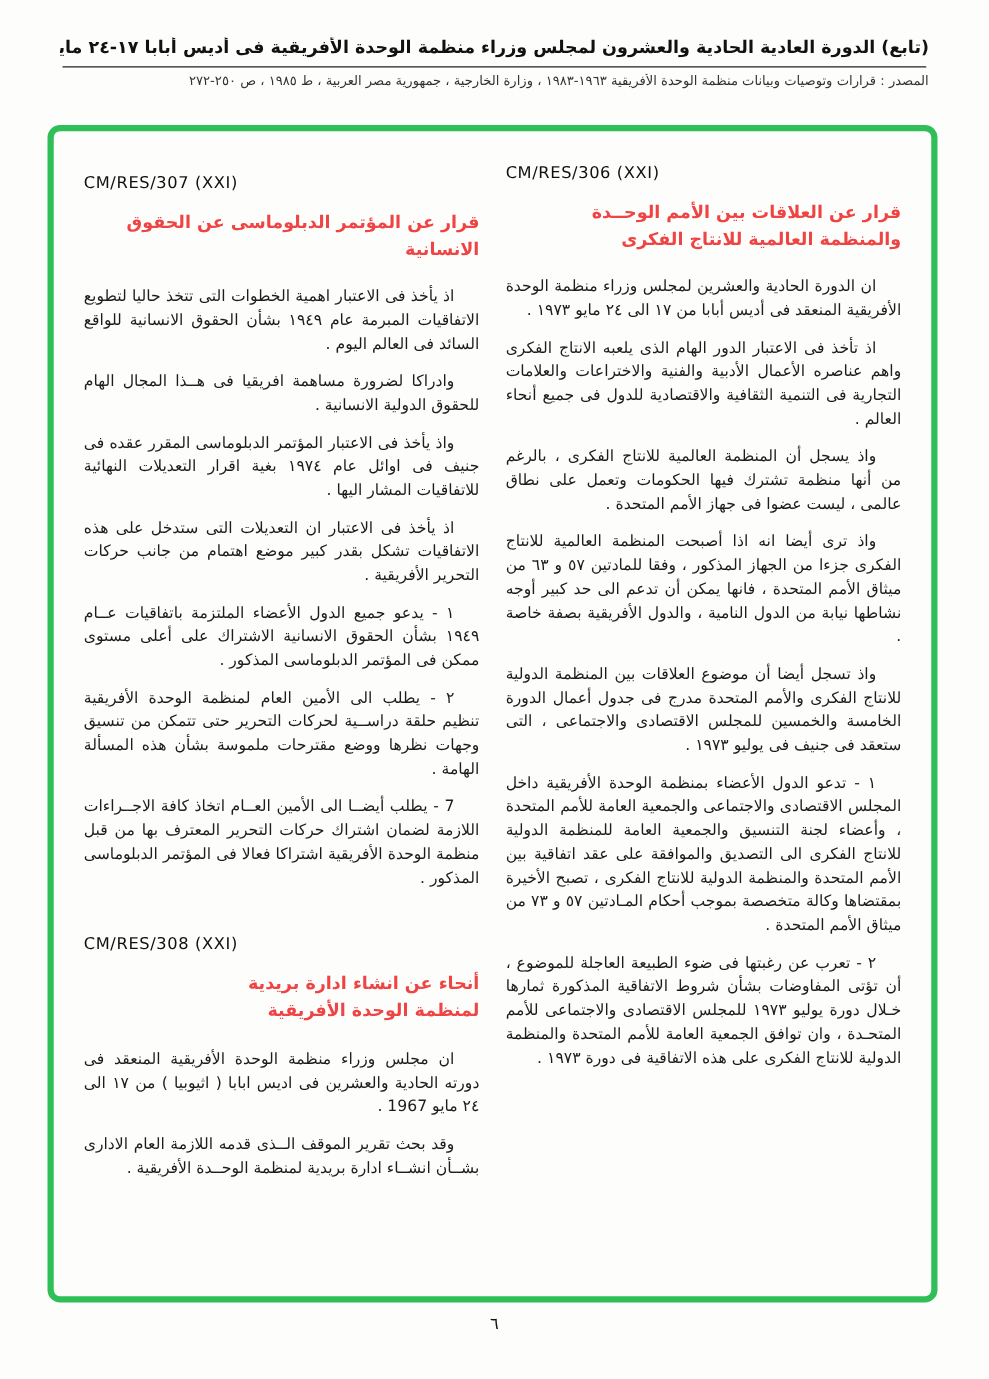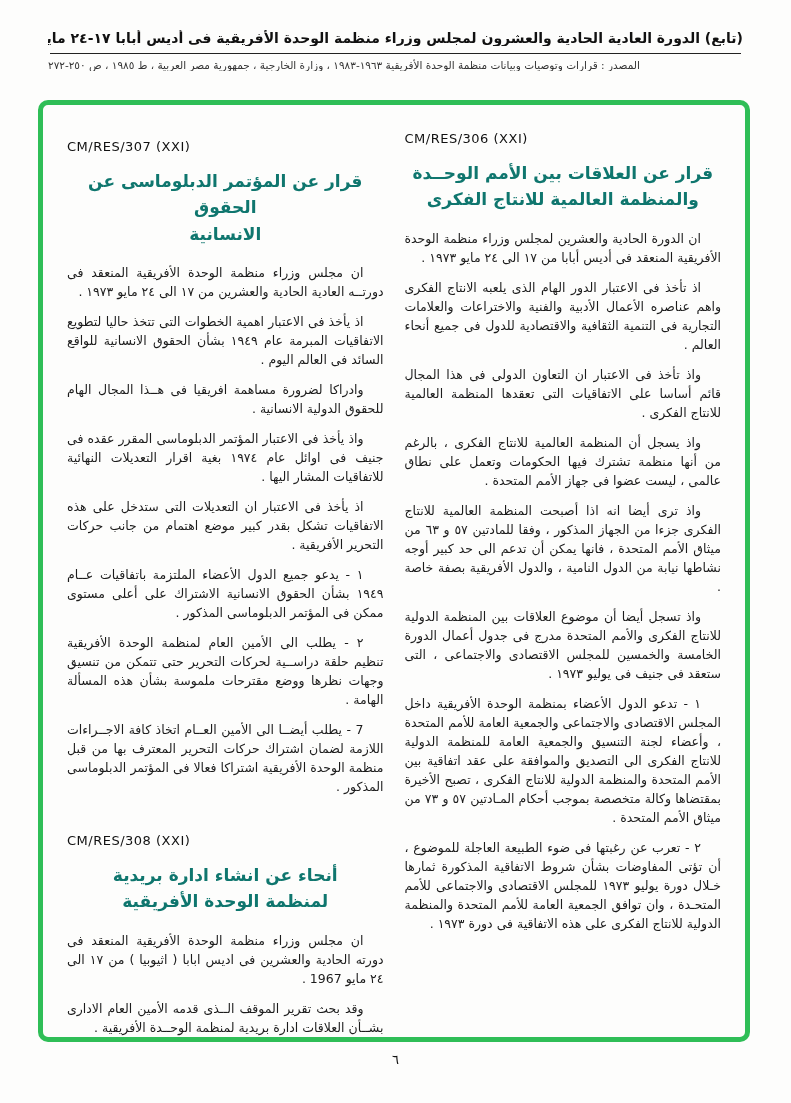--- a/index.html
+++ b/index.html
@@ -30,21 +30,21 @@
     letter-spacing: 0px;
     color: #111;
   }
   .header-rule {
     border: none;
     border-top: 1.5px solid #222;
     margin: 7px 2px 5px 2px;
   }
   .source-line {
     direction: rtl;
-    text-align: left;
+    text-align: right;
     font-size: 10.5px;
     color: #333;
     white-space: nowrap;
     overflow: hidden;
   }
   
   .content-frame {
     position: absolute;
     left: 38px;
     top: 100px;
@@ -68,26 +68,26 @@
   .res-code {
     direction: ltr;
     text-align: left;
     font-size: 13px;
     color: #111;
     letter-spacing: 0.5px;
     margin-bottom: 14px;
   }
   .res-title {
     direction: rtl;
-    text-align: center;
-    font-size: 17px;
+    text-align: right;
+    font-size: 14px;
     font-weight: bold;
     line-height: 1.55;
     margin: 4px 0 16px 0;
-    color: #0f766e;
+    color: #ef4444;
   }
   .column p {
     direction: rtl;
     text-align: justify;
     font-size: 12.5px;
     line-height: 1.52;
     margin-bottom: 11px;
     text-indent: 20px;
     color: #1c1c1c;
   }
@@ -117,49 +117,47 @@
 
   <div class="content-frame" style="border-color: rgb(47, 190, 87);">
     <div class="columns">
 
       <section class="column col-left">
         <div class="res-code">CM/RES/307 (XXI)</div>
         <h2 class="res-title">
           <span>قرار عن المؤتمر الدبلوماسى عن الحقوق</span><br>
           <span>الانسانية</span>
         </h2>
-        <p>ان مجلس وزراء منظمة الوحدة الأفريقية المنعقد فى دورتــه العادية الحادية والعشرين من ١٧ الى ٢٤ مايو ١٩٧٣ .</p>
         <p>اذ يأخذ فى الاعتبار اهمية الخطوات التى تتخذ حاليا لتطويع الاتفاقيات المبرمة عام ١٩٤٩ بشأن الحقوق الانسانية للواقع السائد فى العالم اليوم .</p>
         <p>وادراكا لضرورة مساهمة افريقيا فى هــذا المجال الهام للحقوق الدولية الانسانية .</p>
         <p>واذ يأخذ فى الاعتبار المؤتمر الدبلوماسى المقرر عقده فى جنيف فى اوائل عام ١٩٧٤ بغية اقرار التعديلات النهائية للاتفاقيات المشار اليها .</p>
         <p>اذ يأخذ فى الاعتبار ان التعديلات التى ستدخل على هذه الاتفاقيات تشكل بقدر كبير موضع اهتمام من جانب حركات التحرير الأفريقية .</p>
         <p>١ - يدعو جميع الدول الأعضاء الملتزمة باتفاقيات عــام ١٩٤٩ بشأن الحقوق الانسانية الاشتراك على أعلى مستوى ممكن فى المؤتمر الدبلوماسى المذكور .</p>
         <p>٢ - يطلب الى الأمين العام لمنظمة الوحدة الأفريقية تنظيم حلقة دراســية لحركات التحرير حتى تتمكن من تنسيق وجهات نظرها ووضع مقترحات ملموسة بشأن هذه المسألة الهامة .</p>
         <p>7 - يطلب أيضــا الى الأمين العــام اتخاذ كافة الاجــراءات اللازمة لضمان اشتراك حركات التحرير المعترف بها من قبل منظمة الوحدة الأفريقية اشتراكا فعالا فى المؤتمر الدبلوماسى المذكور .</p>
 
         <div class="res-block-gap"></div>
 
         <div class="res-code">CM/RES/308 (XXI)</div>
         <h2 class="res-title">
           <span>أنحاء عن انشاء ادارة بريدية</span><br>
           <span>لمنظمة الوحدة الأفريقية</span>
         </h2>
         <p>ان مجلس وزراء منظمة الوحدة الأفريقية المنعقد فى دورته الحادية والعشرين فى اديس ابابا ( اثيوبيا ) من ١٧ الى ٢٤ مايو 1967 .</p>
-        <p>وقد بحث تقرير الموقف الــذى قدمه الأمين العام الادارى بشــأن العلاقات ادارة بريدية لمنظمة الوحــدة الأفريقية .</p>
+        <p>وقد بحث تقرير الموقف الــذى قدمه اللازمة العام الادارى بشــأن انشــاء ادارة بريدية لمنظمة الوحــدة الأفريقية .</p>
       </section>
 
       <section class="column col-right">
         <div class="res-code">CM/RES/306 (XXI)</div>
         <h2 class="res-title">
           <span>قرار عن العلاقات بين الأمم الوحــدة</span><br>
           <span>والمنظمة العالمية للانتاج الفكرى</span>
         </h2>
         <p>ان الدورة الحادية والعشرين لمجلس وزراء منظمة الوحدة الأفريقية المنعقد فى أديس أبابا من ١٧ الى ٢٤ مايو ١٩٧٣ .</p>
         <p>اذ تأخذ فى الاعتبار الدور الهام الذى يلعبه الانتاج الفكرى واهم عناصره الأعمال الأدبية والفنية والاختراعات والعلامات التجارية فى التنمية الثقافية والاقتصادية للدول فى جميع أنحاء العالم .</p>
-        <p>واذ تأخذ فى الاعتبار ان التعاون الدولى فى هذا المجال قائم أساسا على الاتفاقيات التى تعقدها المنظمة العالمية للانتاج الفكرى .</p>
         <p>واذ يسجل أن المنظمة العالمية للانتاج الفكرى ، بالرغم من أنها منظمة تشترك فيها الحكومات وتعمل على نطاق عالمى ، ليست عضوا فى جهاز الأمم المتحدة .</p>
         <p>واذ ترى أيضا انه اذا أصبحت المنظمة العالمية للانتاج الفكرى جزءا من الجهاز المذكور ، وفقا للمادتين ٥٧ و ٦٣ من ميثاق الأمم المتحدة ، فانها يمكن أن تدعم الى حد كبير أوجه نشاطها نيابة من الدول النامية ، والدول الأفريقية بصفة خاصة .</p>
         <p>واذ تسجل أيضا أن موضوع العلاقات بين المنظمة الدولية للانتاج الفكرى والأمم المتحدة مدرج فى جدول أعمال الدورة الخامسة والخمسين للمجلس الاقتصادى والاجتماعى ، التى ستعقد فى جنيف فى يوليو ١٩٧٣ .</p>
         <p>١ - تدعو الدول الأعضاء بمنظمة الوحدة الأفريقية داخل المجلس الاقتصادى والاجتماعى والجمعية العامة للأمم المتحدة ، وأعضاء لجنة التنسيق والجمعية العامة للمنظمة الدولية للانتاج الفكرى الى التصديق والموافقة على عقد اتفاقية بين الأمم المتحدة والمنظمة الدولية للانتاج الفكرى ، تصبح الأخيرة بمقتضاها وكالة متخصصة بموجب أحكام المـادتين ٥٧ و ٧٣ من ميثاق الأمم المتحدة .</p>
         <p>٢ - تعرب عن رغبتها فى ضوء الطبيعة العاجلة للموضوع ، أن تؤتى المفاوضات بشأن شروط الاتفاقية المذكورة ثمارها خـلال دورة يوليو ١٩٧٣ للمجلس الاقتصادى والاجتماعى للأمم المتحـدة ، وان توافق الجمعية العامة للأمم المتحدة والمنظمة الدولية للانتاج الفكرى على هذه الاتفاقية فى دورة ١٩٧٣ .</p>
       </section>
 
     </div>
   </div>
 

